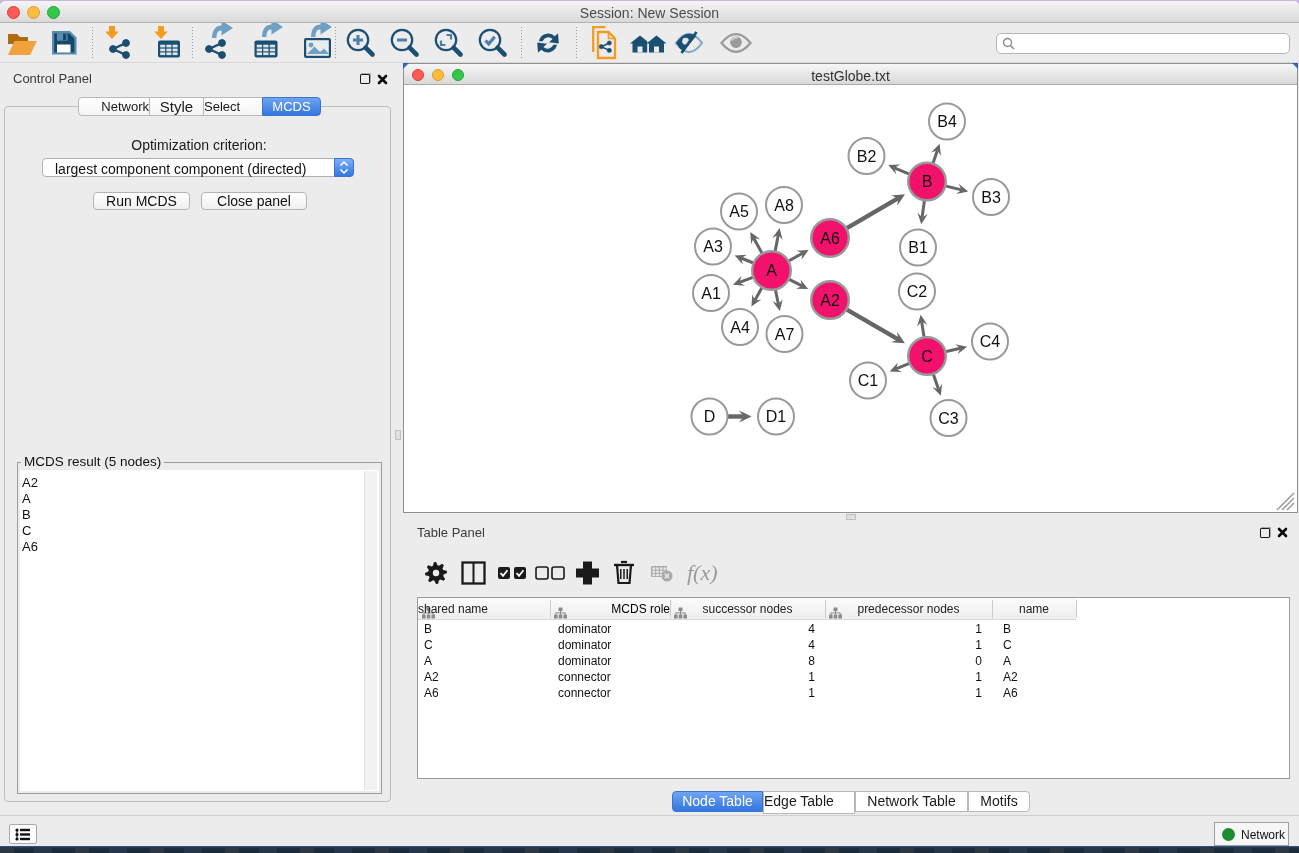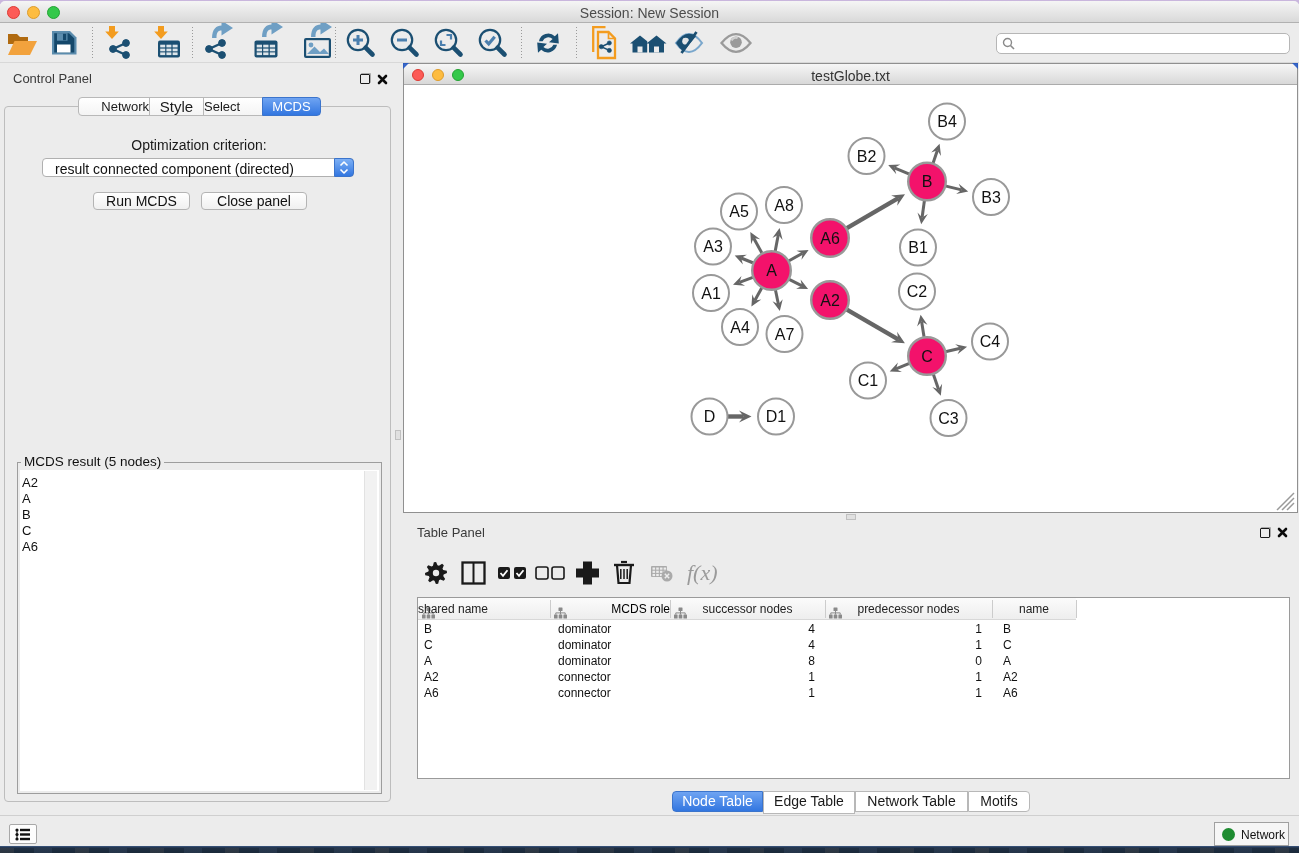--- a/index.html
+++ b/index.html
@@ -148,21 +148,21 @@
 <svg class="abs" style="left:377px;top:73.5px" width="11" height="11" viewBox="0 0 11 11">
     <path d="M2 2 L9 9 M9 2 L2 9" stroke="#0a0a0a" stroke-width="2.6" stroke-linecap="round"></path>
   </svg>
 <div class="abs" style="left:4px;top:106px;width:387px;height:696px;border:1px solid #bdbdbd;border-radius:4px;background:#ececec"></div>
 <div class="abs" style="left:78px;top:97px;width:72px;height:19px;background:linear-gradient(#ffffff,#f4f4f4);color:#1a1a1a;border:1px solid #b8b8b8;border-radius:4px 0 0 4px;font-size:13px;text-align:right;line-height:17px">Network</div>
 <div class="abs" style="left:149px;top:97px;width:55px;height:19px;background:linear-gradient(#ffffff,#f4f4f4);color:#1a1a1a;border:1px solid #b8b8b8;font-size:15px;text-align:center;line-height:17px">Style</div>
 <div class="abs" style="left:203px;top:97px;width:60px;height:19px;background:linear-gradient(#ffffff,#f4f4f4);color:#1a1a1a;border:1px solid #b8b8b8;font-size:13px;line-height:17px">Select</div>
 <div class="abs" style="left:262px;top:97px;width:59px;height:19px;background:linear-gradient(#6fa4f2,#3276e0);color:#fff;border:1px solid #3b74cc;border-radius:0 4px 4px 0;font-size:13px;text-align:center;line-height:17px">MCDS</div>
 <div class="abs" style="left:0;top:137px;width:398px;text-align:center;font-size:14px;color:#1a1a1a">Optimization criterion:</div>
 <div class="abs" style="left:42px;top:158px;width:312px;height:19px;background:#fff;border:1px solid #b0b0b0;border-radius:4px"></div>
-<div class="abs" style="left:55px;top:161px;font-size:14px;color:#111">result connected component (directed)</div>
+<div class="abs" style="left:55px;top:161px;font-size:14px;color:#111">largest component component (directed)</div>
 <div class="abs" style="left:334px;top:158px;width:20px;height:19px;background:linear-gradient(#7db0f5,#3276e0);border:1px solid #3b74cc;border-radius:0 4px 4px 0"></div>
 <svg class="abs" style="left:338px;top:161px" width="12" height="13" viewBox="0 0 12 13">
     <path d="M2.5 4.5 L6 1 L9.5 4.5 M2.5 8.5 L6 12 L9.5 8.5" fill="none" stroke="#fff" stroke-width="1.6" stroke-linejoin="round"></path>
   </svg>
 <div class="abs" style="left:93px;top:192px;width:97px;height:18px;background:linear-gradient(#ffffff,#f0f0f0);border:1px solid #b4b4b4;border-radius:4px;font-size:14px;text-align:center;line-height:16px;color:#111">Run MCDS</div>
 <div class="abs" style="left:201px;top:192px;width:106px;height:18px;background:linear-gradient(#ffffff,#f0f0f0);border:1px solid #b4b4b4;border-radius:4px;font-size:14px;text-align:center;line-height:16px;color:#111">Close panel</div>
 <div class="abs" style="left:17px;top:462px;width:365px;height:332px;border:1px solid #9d9d9d"></div>
 <div class="abs" style="left:20px;top:470px;width:359px;height:321px;background:#fff"></div>
 <div class="abs" style="left:364px;top:471px;width:13px;height:319px;background:#f2f2f2;border-left:1px solid #e2e2e2"></div>
 <div class="abs" style="left:21px;top:455px;background:#ececec;padding:0 3px;font-size:13.5px;color:#111;height:14px;line-height:14px">MCDS result (5 nodes)</div>
@@ -381,21 +381,21 @@
 <div class="abs" style="left:558px;top:670px;font-size:12px;color:#111">connector</div>
 <div class="abs" style="left:700px;top:670px;width:115px;text-align:right;font-size:12px;color:#111">1</div>
 <div class="abs" style="left:860px;top:670px;width:122px;text-align:right;font-size:12px;color:#111">1</div>
 <div class="abs" style="left:1003px;top:670px;font-size:12px;color:#111">A2</div>
 <div class="abs" style="left:424px;top:686px;font-size:12px;color:#111">A6</div>
 <div class="abs" style="left:558px;top:686px;font-size:12px;color:#111">connector</div>
 <div class="abs" style="left:700px;top:686px;width:115px;text-align:right;font-size:12px;color:#111">1</div>
 <div class="abs" style="left:860px;top:686px;width:122px;text-align:right;font-size:12px;color:#111">1</div>
 <div class="abs" style="left:1003px;top:686px;font-size:12px;color:#111">A6</div>
 <div class="abs" style="left:672px;top:791px;width:91px;height:21px;background:linear-gradient(#6fa4f2,#3276e0);color:#fff;border:1px solid #3b74cc;border-radius:4px 0 0 4px;font-size:14px;text-align:center;line-height:19px">Node Table</div>
-<div class="abs" style="left:763px;top:791px;width:92px;height:23px;background:#fff;color:#1a1a1a;border:1px solid #b8b8b8;font-size:14px;text-align:center;line-height:19px">Edge Table</div>
+<div class="abs" style="left:763px;top:791px;width:92px;height:23px;background:#fff;color:#1a1a1a;border:1px solid #b8b8b8;font-size:14px;text-align:left;line-height:19px">Edge Table</div>
 <div class="abs" style="left:855px;top:791px;width:113px;height:21px;background:#fff;color:#1a1a1a;border:1px solid #b8b8b8;font-size:14px;text-align:center;line-height:19px">Network Table</div>
 <div class="abs" style="left:968px;top:791px;width:62px;height:21px;background:#fff;color:#1a1a1a;border:1px solid #b8b8b8;border-radius:0 4px 4px 0;font-size:14px;text-align:center;line-height:19px">Motifs</div>
 <div class="abs" style="left:0;top:815px;width:1299px;height:31px;background:#ececec;border-top:1px solid #cfcfcf"></div>
 <div class="abs" style="left:9px;top:824px;width:28px;height:20px;background:#fdfdfd;border:1px solid #a8a8a8;border-radius:2px"></div>
 <svg class="abs" style="left:15px;top:828px" width="16" height="13" viewBox="0 0 16 13">
     <g fill="#111">
       <circle cx="2" cy="2" r="1.6"></circle>
       <circle cx="2" cy="6.5" r="1.6"></circle>
       <circle cx="2" cy="11" r="1.6"></circle>
       <rect x="5" y="0.8" width="10" height="2.4"></rect>

